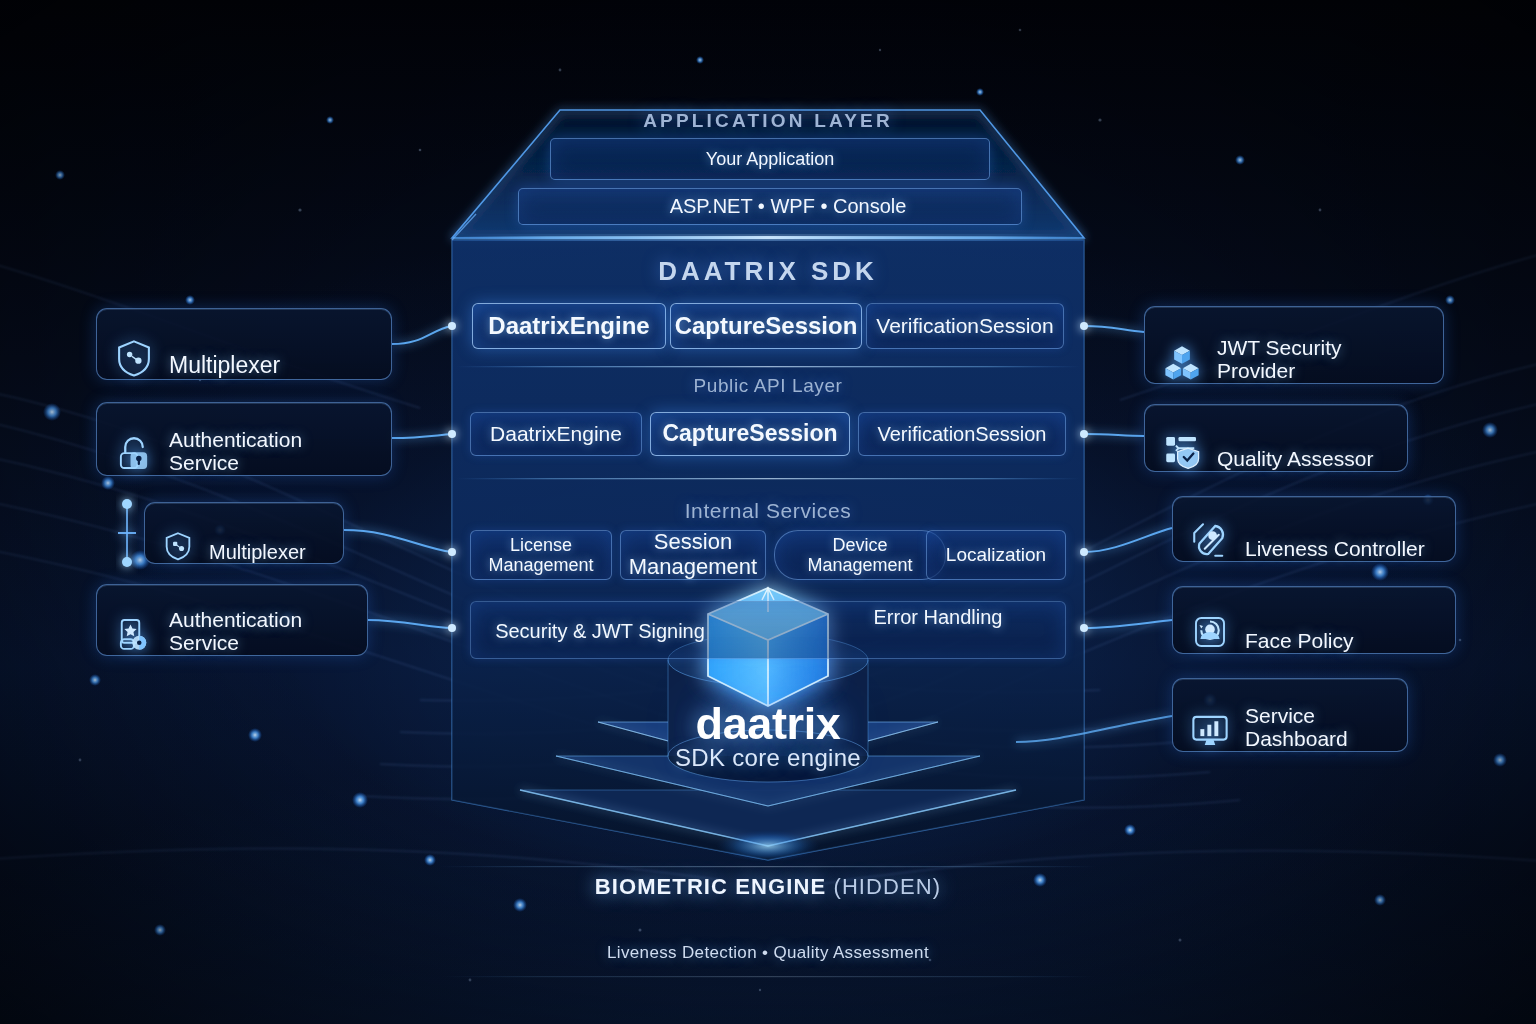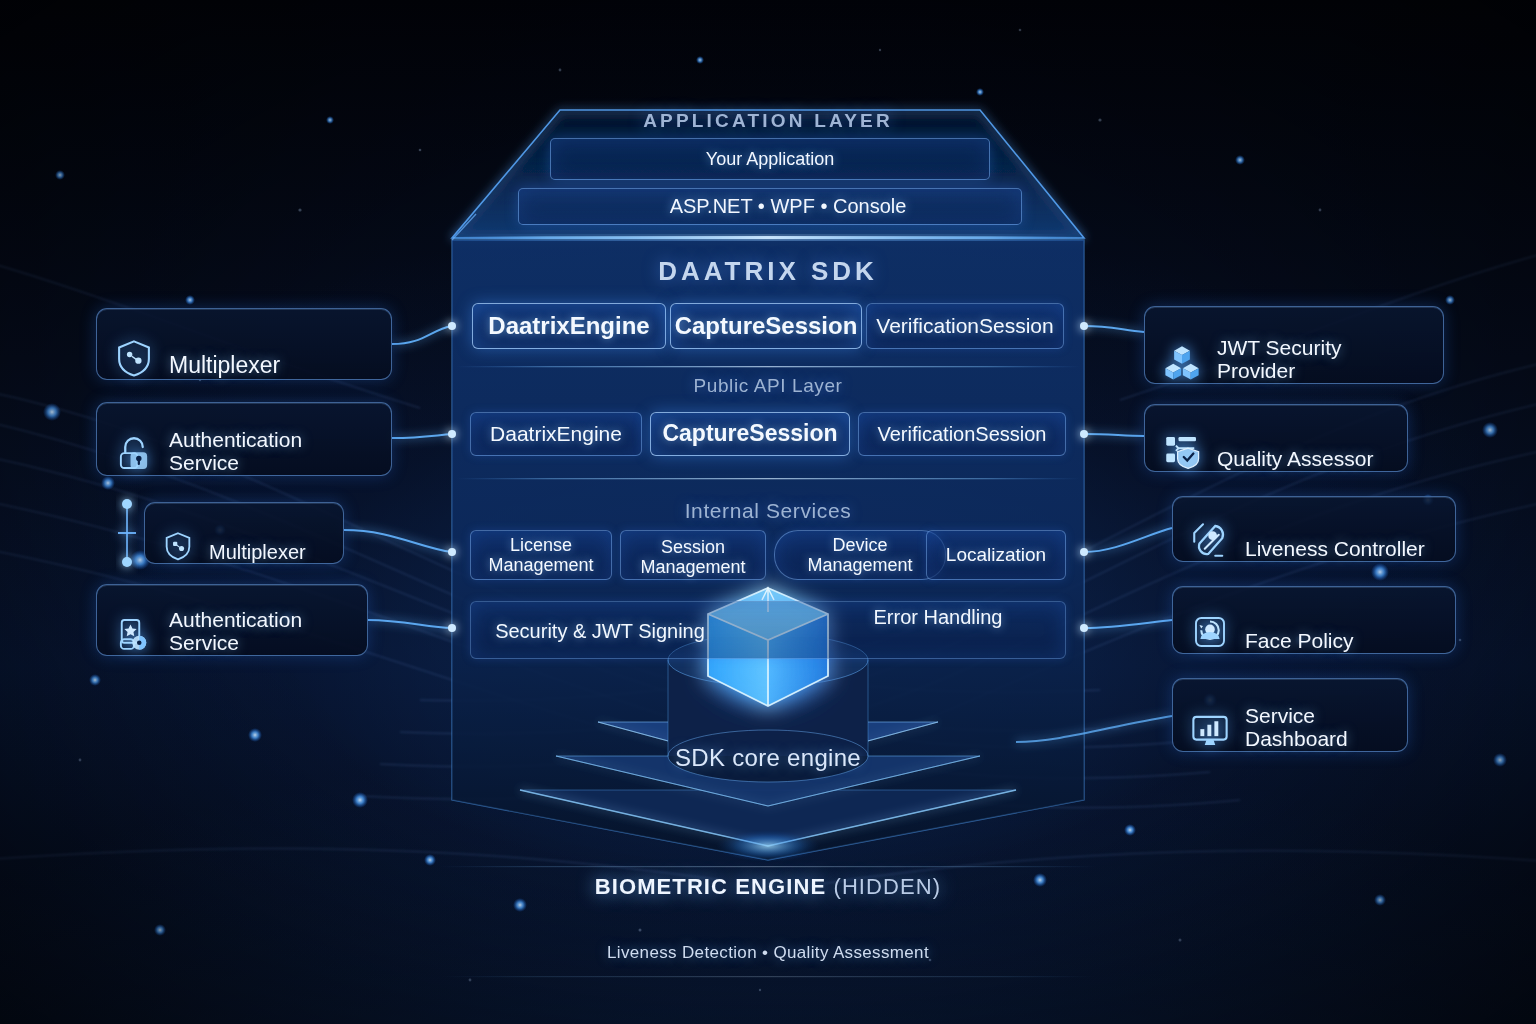--- a/index.html
+++ b/index.html
@@ -364,39 +364,40 @@
   </div>
   <div class="card" style="left:858px; top:412px; width:208px; height:44px; font-size:20px;">
     <span>VerificationSession</span>
   </div>
 
   <div class="sublabel" style="left:0; top:499px; width:100%; font-size:21px;">Internal Services</div>
 
   <div class="card" style="left:470px; top:530px; width:142px; height:50px; font-size:18px;">
     <span>License Management</span>
   </div>
-  <div class="card" style="left:620px; top:530px; width:146px; height:50px; font-size:18px;align-items:flex-end;">
+  <div class="card" style="left:620px; top:530px; width:146px; height:50px; font-size:22px;">
     <span>Session Management</span>
   </div>
   <div class="card" style="left:774px; top:530px; width:172px; height:50px; font-size:18px;border-radius:24px;">
     <span>Device Management</span>
   </div>
   <div class="card" style="left:926px; top:530px; width:140px; height:50px; font-size:19px;">
     <span>Localization</span>
   </div>
 
   <div class="card" style="left:470px; top:601px; width:596px; height:58px; background:linear-gradient(180deg, rgba(18,54,122,.30), rgba(9,28,72,.36)); border-color:rgba(120,175,245,.4); justify-content:space-between; padding:0;">
   </div>
   <div style="position:absolute; left:490px; top:606px; width:220px; height:50px; display:flex; align-items:center; justify-content:center; text-align:center; font-size:20px; color:#f2f8ff; line-height:1.2; text-shadow:0 0 10px rgba(140,200,255,.7);">
     <span>Security &amp; JWT Signing</span>
   </div>
   <div style="position:absolute; left:830px; top:606px; width:216px; height:50px; display:flex; align-items:flex-start; justify-content:center; text-align:center; font-size:20px; color:#f2f8ff; text-shadow:0 0 10px rgba(140,200,255,.7);">
     <span>Error Handling</span>
   </div>
 
+  <div class="brand-main" style="top:698px;">daatrix</div>
   <div class="brand-sub" style="top:744px;">SDK core engine</div>
 
   <div class="side" style="left:96px; top:308px; width:296px; height:72px;">
     <svg class="ico" viewBox="0 0 48 48">
       <path d="M24 5 L41 12 V25 C41 35 33 41 24 44 C15 41 7 35 7 25 V12 Z" fill="none" stroke="#9ed4ff" stroke-width="2.4"></path>
       <circle cx="19" cy="20" r="3.1" fill="#bfe4ff"></circle>
         <circle cx="29" cy="27" r="3.6" fill="#bfe4ff"></circle>
       <line x1="21.5" y1="22" x2="26.5" y2="25.5" stroke="#bfe4ff" stroke-width="1.6"></line>
     </svg>
     <div class="lbl" style="font-size:23px;">Multiplexer</div>

